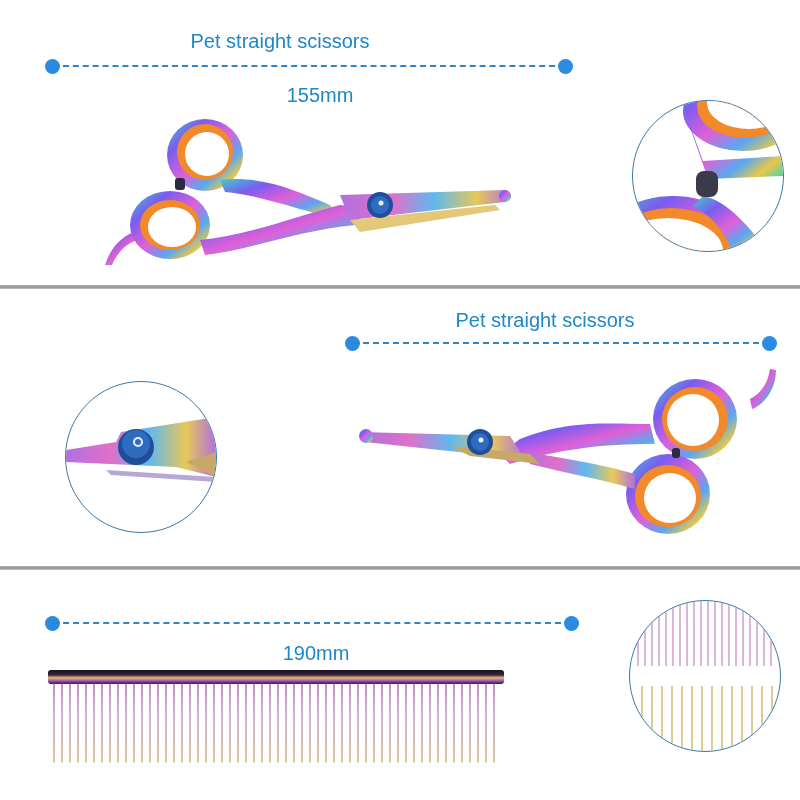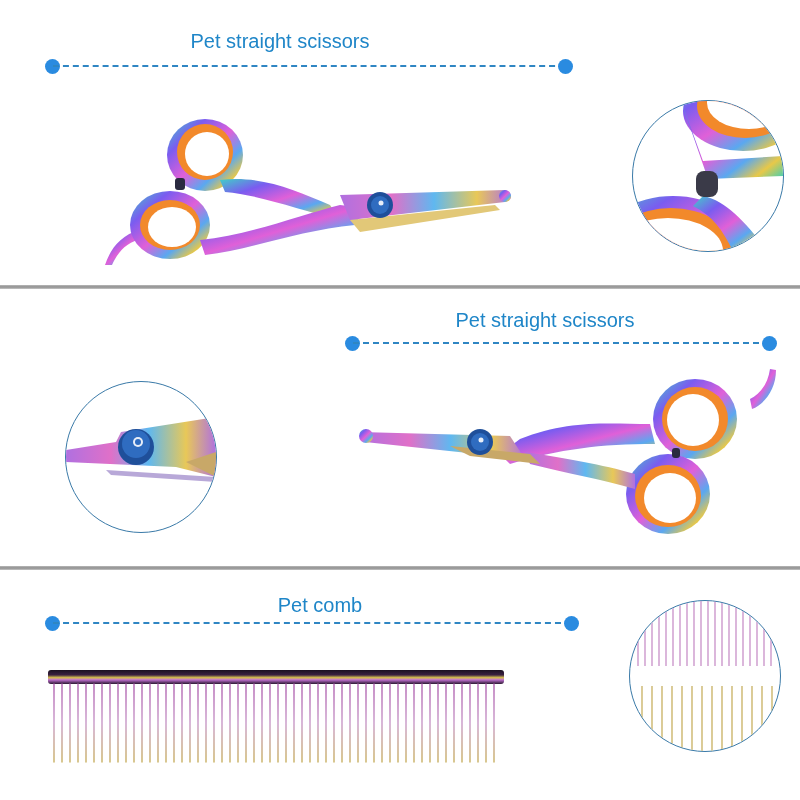--- a/index.html
+++ b/index.html
@@ -48,20 +48,21 @@
   </defs>
 </svg>
 
 <div class="section" style="top:0;height:285px;">
   <div class="label" style="left:140px;width:240px;top:30px;">Pet straight scissors</div>
   <div class="dim-line" style="left:25px;width:528px;top:59px;">
     <span class="dot" style="left:0;"></span>
     <span class="dash"></span>
     <span class="dot" style="right:0;"></span>
   </div>
+  <div class="label" style="left:240px;width:120px;top:84px;">155mm</div>
 
   <div style="position:absolute;left:80px;top:110px;width:450px;height:160px;">
     <svg width="450" height="160" viewBox="0 0 450 160">
 
       <path d="M40 120 C20 125 10 140 5 155 L12 155 C18 142 26 132 44 128 Z" fill="url(#rainbow)"></path>
 
       <ellipse cx="70" cy="115" rx="40" ry="34" fill="url(#rainbow)"></ellipse>
       <ellipse cx="70" cy="115" rx="30" ry="25" fill="#f2892b"></ellipse>
       <ellipse cx="72" cy="117" rx="24" ry="20" fill="#fff"></ellipse>
 
@@ -146,26 +147,26 @@
       <circle cx="70" cy="62" r="14" fill="#2f6cc0"></circle>
       <circle cx="72" cy="60" r="5" fill="#e8eef8"></circle>
       <circle cx="72" cy="60" r="3" fill="#2f6cc0"></circle>
     </svg>
   </div>
 </div>
 
 <div class="divider" style="top:566px;"></div>
 
 <div class="section" style="top:570px;height:230px;">
-  <div class="label" style="left:200px;width:200px;top:24px;">Pet comb</div>
   <div class="dim-line" style="left:25px;width:534px;top:46px;">
     <span class="dot" style="left:0;"></span>
     <span class="dash"></span>
     <span class="dot" style="right:0;"></span>
   </div>
+  <div class="label" style="left:236px;width:120px;top:72px;">190mm</div>
 
   <div style="position:absolute;left:28px;top:100px;width:460px;height:95px;">
     <svg width="460" height="95" viewBox="0 0 460 95">
       <rect x="0" y="0" width="456" height="14" rx="3" fill="url(#combBar)"></rect>
       <g id="teeth" stroke="url(#tooth)" stroke-width="1.4" fill="none" stroke-linecap="round">
         <path d="M6 14 V92 M14 14 V92 M22 14 V92 M30 14 V92 M38 14 V92 M46 14 V92 M54 14 V92 M62 14 V92 M70 14 V92 M78 14 V92 M86 14 V92 M94 14 V92 M102 14 V92 M110 14 V92 M118 14 V92 M126 14 V92 M134 14 V92 M142 14 V92 M150 14 V92 M158 14 V92 M166 14 V92 M174 14 V92 M182 14 V92 M190 14 V92 M198 14 V92 M206 14 V92 M214 14 V92 M222 14 V92 M230 14 V92 M238 14 V92 M246 14 V92 M254 14 V92 M262 14 V92 M270 14 V92 M278 14 V92 M286 14 V92 M294 14 V92 M302 14 V92 M310 14 V92 M318 14 V92 M326 14 V92 M334 14 V92 M342 14 V92 M350 14 V92 M358 14 V92 M366 14 V92 M374 14 V92 M382 14 V92 M390 14 V92 M398 14 V92 M406 14 V92 M414 14 V92 M422 14 V92 M430 14 V92 M438 14 V92 M446 14 V92"></path>
       </g>
     </svg>
   </div>
 

